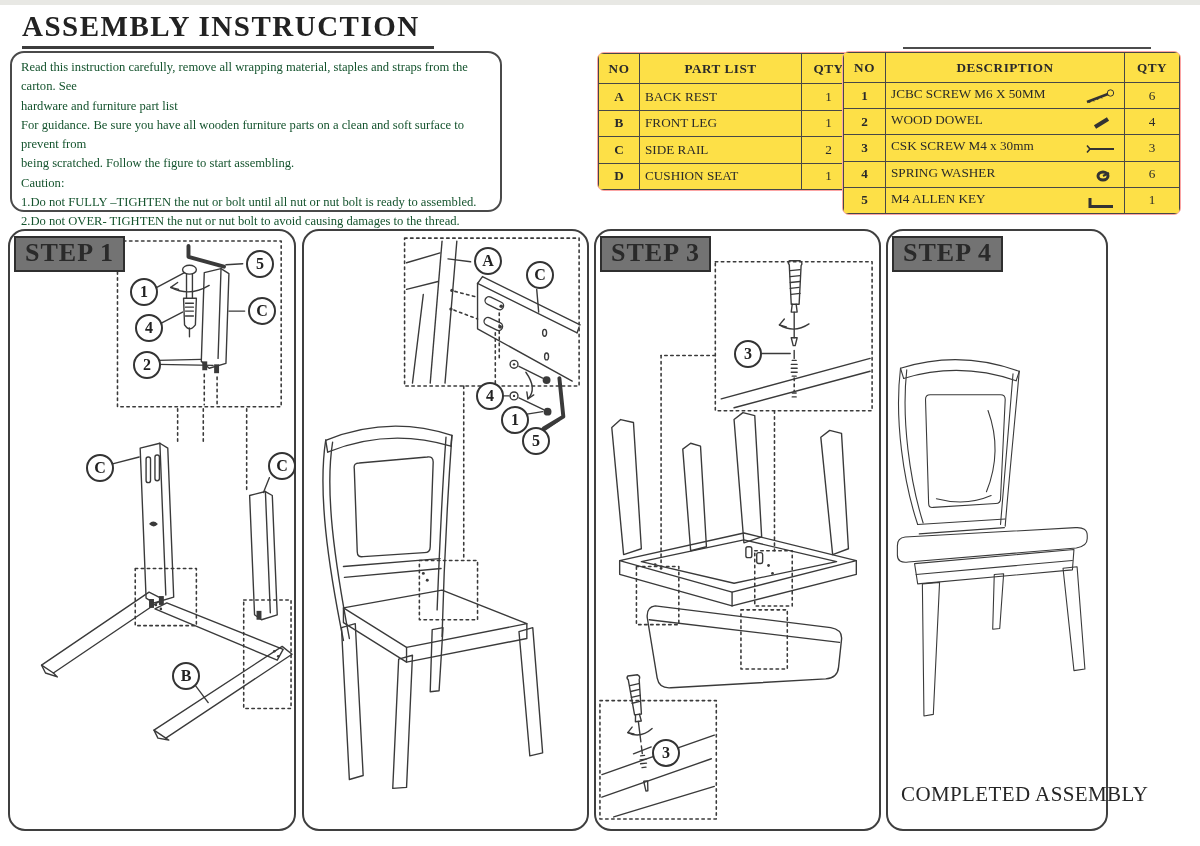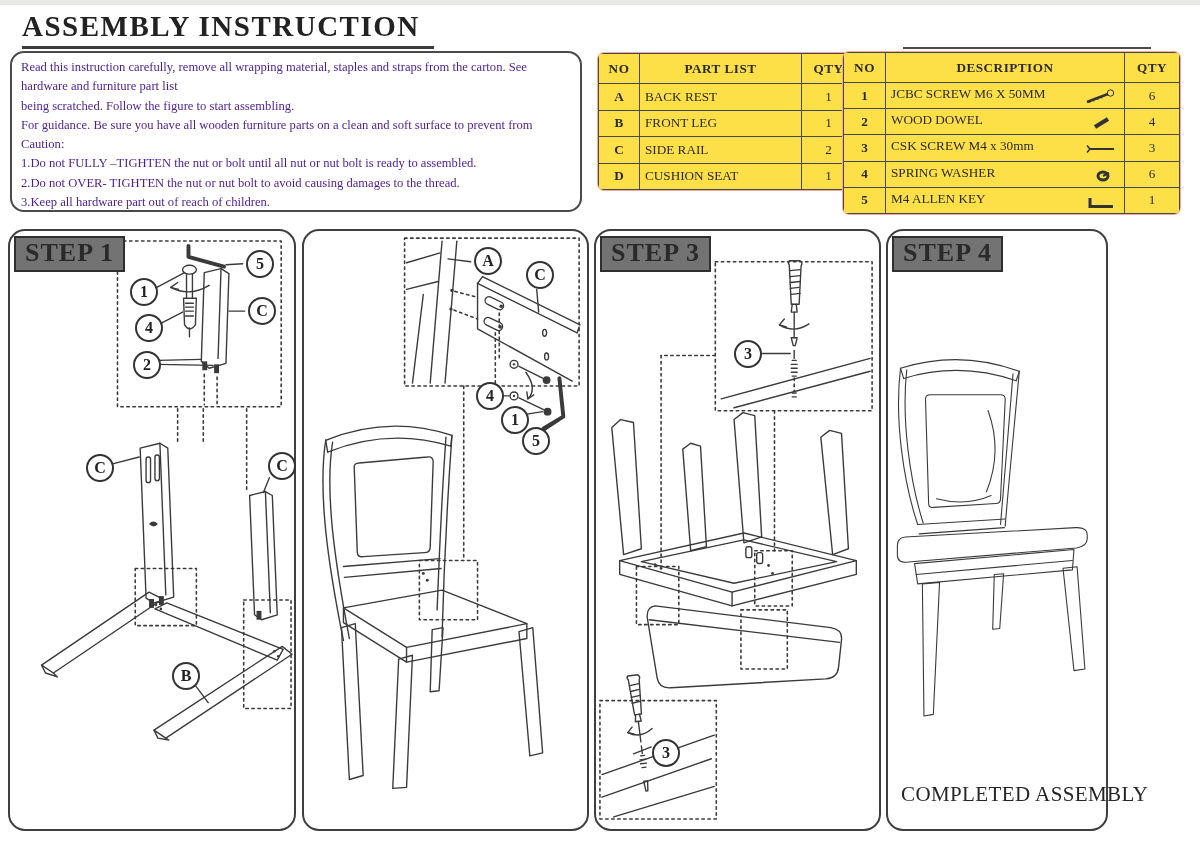--- a/index.html
+++ b/index.html
@@ -7,23 +7,23 @@
     position:relative; width:1200px; height:846px; background:#fff;
     font-family:Liberation Serif, serif; color:#2a2a2a; overflow:hidden;
     margin:5px auto;
   }
   .title{
     position:absolute; left:22px; top:5px; font-size:29px; font-weight:700;
     letter-spacing:1.5px; color:#222; border-bottom:3px solid #3c3c3c;
     padding:0 14px 3px 0; white-space:nowrap;
   }
   .intro{
-    position:absolute; left:10px; top:46px; width:572px; height:161px;
+    position:absolute; left:10px; top:46px; width:492px; height:161px;
     border:2px solid #4a4a4a; border-radius:14px; box-sizing:border-box;
-    padding:5px 8px 0 9px; font-size:12.6px; line-height:19.3px; color:#4c1d95;
+    padding:5px 8px 0 9px; font-size:12.6px; line-height:19.3px; color:#14532d;
   }
   .tblwrap{
     position:absolute; border:1px solid #fca5a5; border-radius:7px;
     overflow:hidden; background:#fde047;
   }
   .tblwrap table{border-collapse:collapse; table-layout:fixed;}
   .tblwrap th,.tblwrap td{
     border:1.6px solid #474747; font-size:13.2px; padding:0 5px;
     overflow:hidden; white-space:nowrap;
   }
@@ -68,22 +68,22 @@
 </head>
 <body>
 
 <div class="page">
 
   <div class="title">ASSEMBLY INSTRUCTION</div>
 
   <div class="intro">
     <div>Read this instruction carefully, remove all wrapping material, staples and straps from the carton. See</div>
     <div>hardware and furniture part list</div>
+    <div>For guidance. Be sure you have all wooden furniture parts on a clean and soft surface to prevent from</div>
     <div>being scratched. Follow the figure to start assembling.</div>
-    <div>For guidance. Be sure you have all wooden furniture parts on a clean and soft surface to prevent from</div>
     <div>Caution:</div>
     <div>1.Do not FULLY –TIGHTEN the nut or bolt until all nut or nut bolt is ready to assembled.</div>
     <div>2.Do not OVER- TIGHTEN the nut or nut bolt to avoid causing damages to the thread.</div>
     <div>3.Keep all hardware part out of reach of children.</div>
   </div>
 
   <div class="tblwrap parts">
     <table>
       <tbody>
           <tr>

